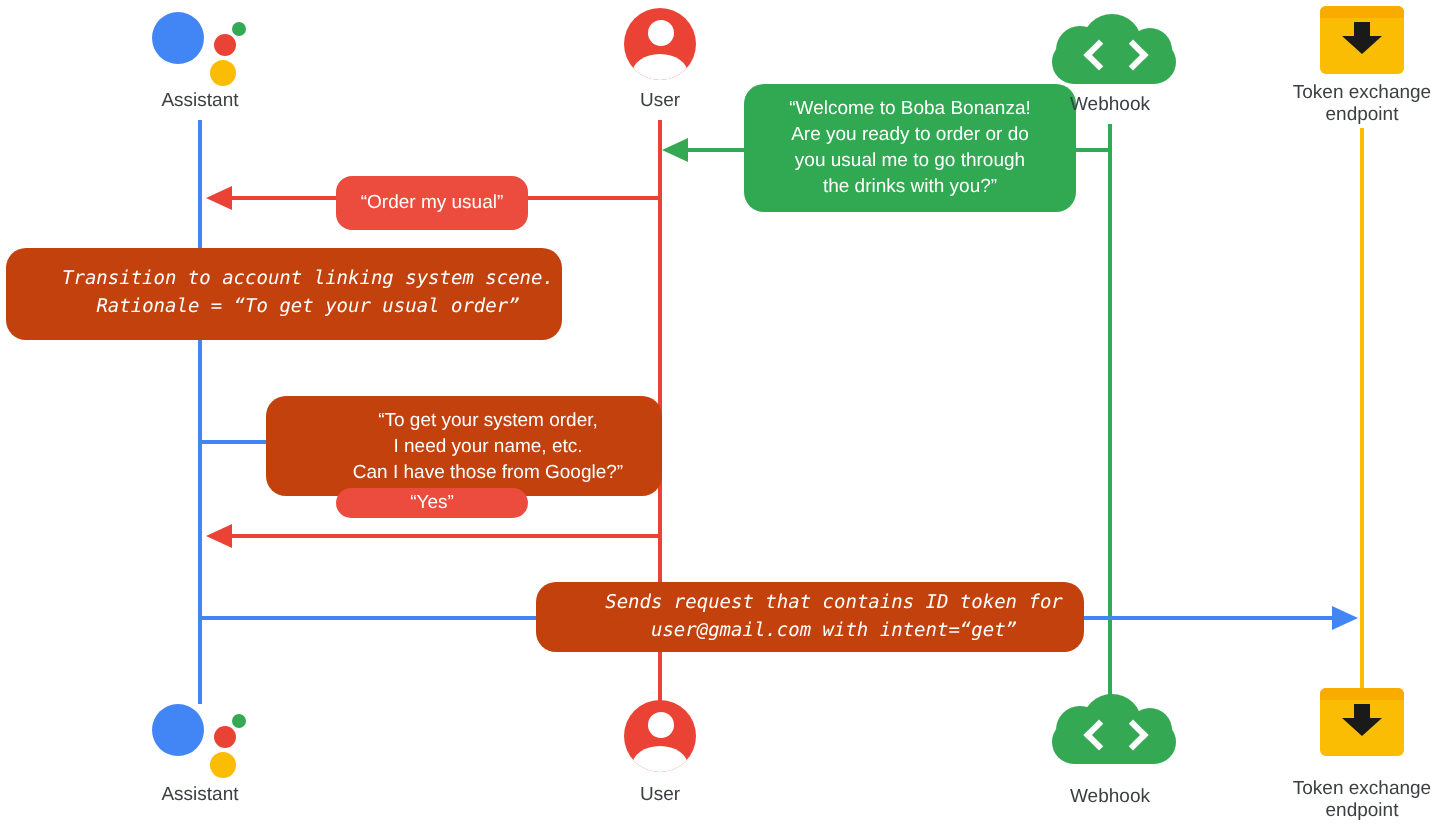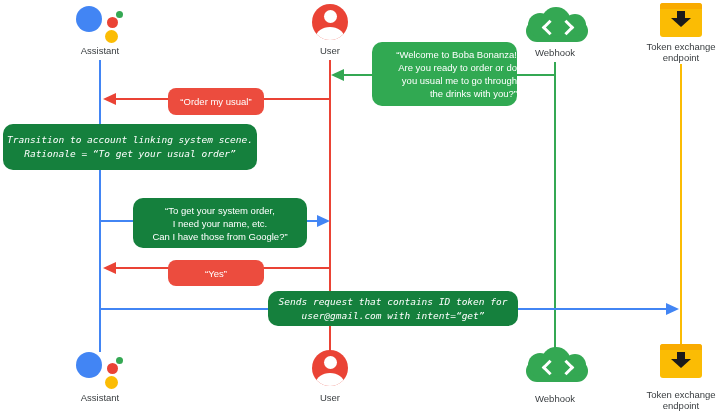--- a/index.html
+++ b/index.html
@@ -7,21 +7,21 @@
           font-family:"Liberation Sans",sans-serif;}
   .lifeline{position:absolute;width:2px;}
   .mline{position:absolute;height:2px;}
   .ah{position:absolute;width:0;height:0;border-top:6px solid transparent;border-bottom:6px solid transparent;}
   .ah.left{border-right:13px solid #000;}
   .ah.right{border-left:13px solid #000;}
   .bubble{position:absolute;color:#fff;display:flex;flex-direction:column;justify-content:center;
           text-align:center;font-size:9.5px;line-height:13px;}
   .bubble.green{background:#31A952;border-radius:10px;}
   .bubble.red{background:#EC4C3E;border-radius:8px;}
-  .bubble.blue{background:#15803d;border-radius:10px;}
+  .bubble.blue{background:#c2410c;border-radius:10px;padding-left:24px;}
   .bubble.mono{font-family:"DejaVu Sans Mono",monospace;font-style:italic;font-size:9.5px;line-height:14px;}
   .actor-label{position:absolute;font-size:9.5px;line-height:11px;color:#3C4043;text-align:center;}
   .circ{position:absolute;border-radius:50%;}
   
   .user-disc{position:absolute;width:36px;height:36px;border-radius:50%;background:#EA4335;overflow:hidden;}
   .user-head{position:absolute;left:11.5px;top:6px;width:13px;height:13px;border-radius:50%;background:#fff;}
   .user-body{position:absolute;left:4px;top:23px;width:28px;height:20px;border-radius:50%;background:#fff;}
   
   .cloud{position:absolute;width:62px;height:36px;}
   .cloud .base{position:absolute;left:0;top:13px;width:62px;height:22px;border-radius:11px;background:#34A853;}
@@ -56,21 +56,21 @@
 
   <div class="mline" style="left:101px;top:220px;width:217px;background:#4285F4;"></div>
   <div class="ah right" style="left:317px;top:215px;border-left-color:#4285F4;"></div>
 
   <div class="ah left" style="left:103px;top:262px;border-right-color:#EA4335;"></div>
   <div class="mline" style="left:115px;top:267px;width:215px;background:#EA4335;"></div>
 
   <div class="mline" style="left:101px;top:308px;width:566px;background:#4285F4;"></div>
   <div class="ah right" style="left:666px;top:303px;border-left-color:#4285F4;"></div>
 
-  <div class="bubble green" style="left:372px;top:42px;width:145px;height:64px;text-align:right;">
+  <div class="bubble green" style="left:372px;top:42px;width:166px;height:64px;">
     <div>“Welcome to Boba Bonanza!</div>
     <div>Are you ready to order or do</div>
     <div>you usual me to go through</div>
     <div>the drinks with you?”</div>
   </div>
 
   <div class="bubble red" style="left:168px;top:88px;width:96px;height:27px;">
     <div>“Order my usual”</div>
   </div>
 
@@ -78,21 +78,21 @@
     <div>Transition to account linking system scene.</div>
     <div>Rationale = “To get your usual order”</div>
   </div>
 
   <div class="bubble blue" style="left:133px;top:198px;width:174px;height:50px;">
     <div>“To get your system order,</div>
     <div>I need your name, etc.</div>
     <div>Can I have those from Google?”</div>
   </div>
 
-  <div class="bubble red" style="left:168px;top:260px;width:96px;height:26px;align-items:center;">
+  <div class="bubble red" style="left:168px;top:244px;width:96px;height:15px;align-items:center;">
     <div>“Yes”</div>
   </div>
 
   <div class="bubble blue mono" style="left:268px;top:291px;width:250px;height:35px;align-items:center;">
     <div>Sends request that contains ID token for</div>
     <div>user@gmail.com with intent=“get”</div>
   </div>
 
   <div style="position:absolute;left:75px;top:5px;width:50px;height:40px;">
     <div class="circ" style="left:1px;top:1px;width:26px;height:26px;background:#4285F4;"></div>

